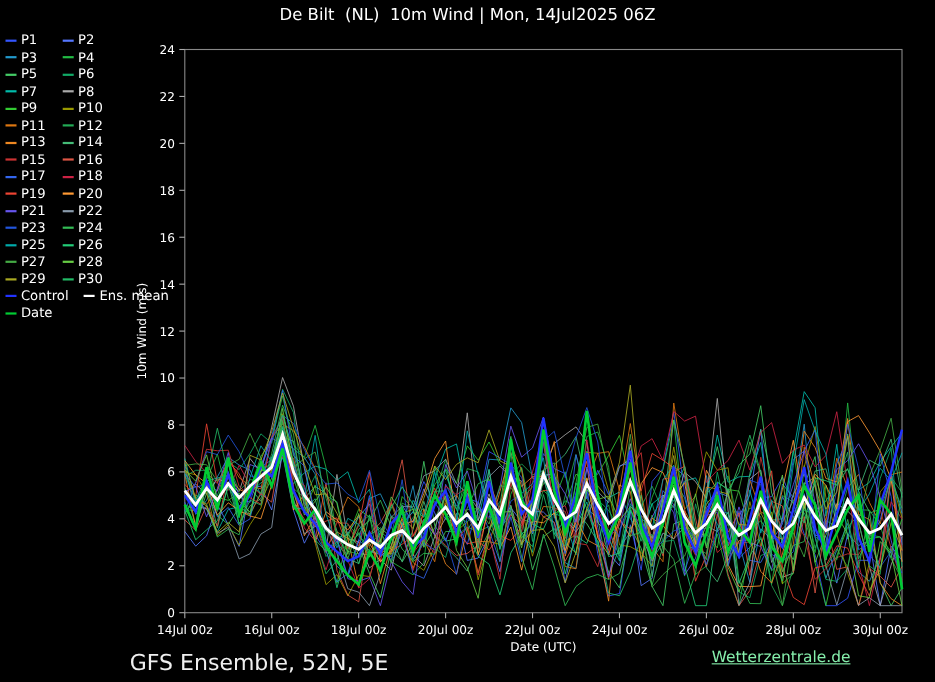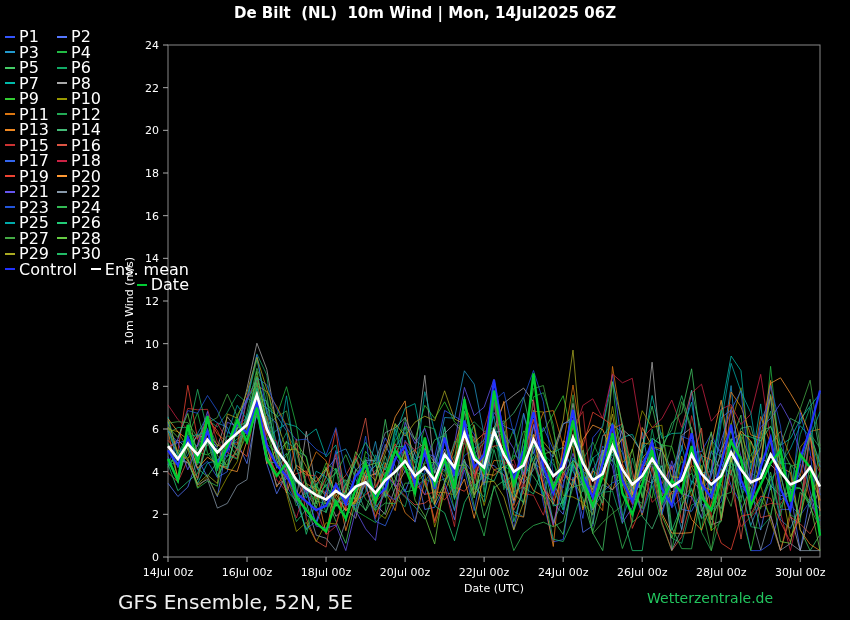--- a/index.html
+++ b/index.html
@@ -1,29 +1,29 @@
 <!DOCTYPE html>
 <html><head>
 <meta charset="utf-8">
 <style>
   html,body{margin:0;padding:0;background:#000;}
   .screen{position:relative;width:850px;height:620px;background:#000;overflow:hidden;
           font-family:"DejaVu Sans", sans-serif;color:#fff;}
   .chart-title{position:absolute;top:4px;left:0;width:100%;text-align:center;
-               font-size:15px;font-weight:bold;color:#fff;white-space:pre;}
+               font-size:15px;font-weight:normal;color:#fff;white-space:pre;}
   svg{position:absolute;top:0;left:0;}
   svg text{font-family:"DejaVu Sans", sans-serif;fill:#fff;}
-  .legend{position:absolute;left:5px;top:29px;font-size:16px;line-height:15.5px;}
+  .legend{position:absolute;left:5px;top:29px;font-size:12px;line-height:15.5px;}
   .leg-grid{display:grid;grid-template-columns:52px 52px;}
   .leg-item{display:flex;align-items:center;height:15.5px;}
   .dash{display:inline-block;width:10px;height:2px;margin-right:4px;flex:0 0 10px;}
-  .leg-special{display:flex;align-items:center;height:15.5px;justify-content:flex-end;}
+  .leg-special{display:flex;align-items:center;height:15.5px;}
   .leg-special .col2{margin-left:14px;display:flex;align-items:center;}
   .footer-left{position:absolute;left:118px;top:590px;font-size:20px;color:#efefef;}
-  .footer-right{position:absolute;left:647px;top:590px;font-size:14px;color:#22c55e;}
+  .footer-right{position:absolute;left:647px;top:590px;font-size:14px;color:#86efac;text-decoration:underline;}
 </style>
 </head>
 <body>
 
 <div class="screen">
 
   <div class="chart-title">De Bilt  (NL)  10m Wind | Mon, 14Jul2025 06Z</div>
 
   <svg id="plot" width="850" height="620">
     <rect id="frame" x="168" y="45" width="652" height="512" fill="none" stroke="#888" stroke-width="1"></rect>

